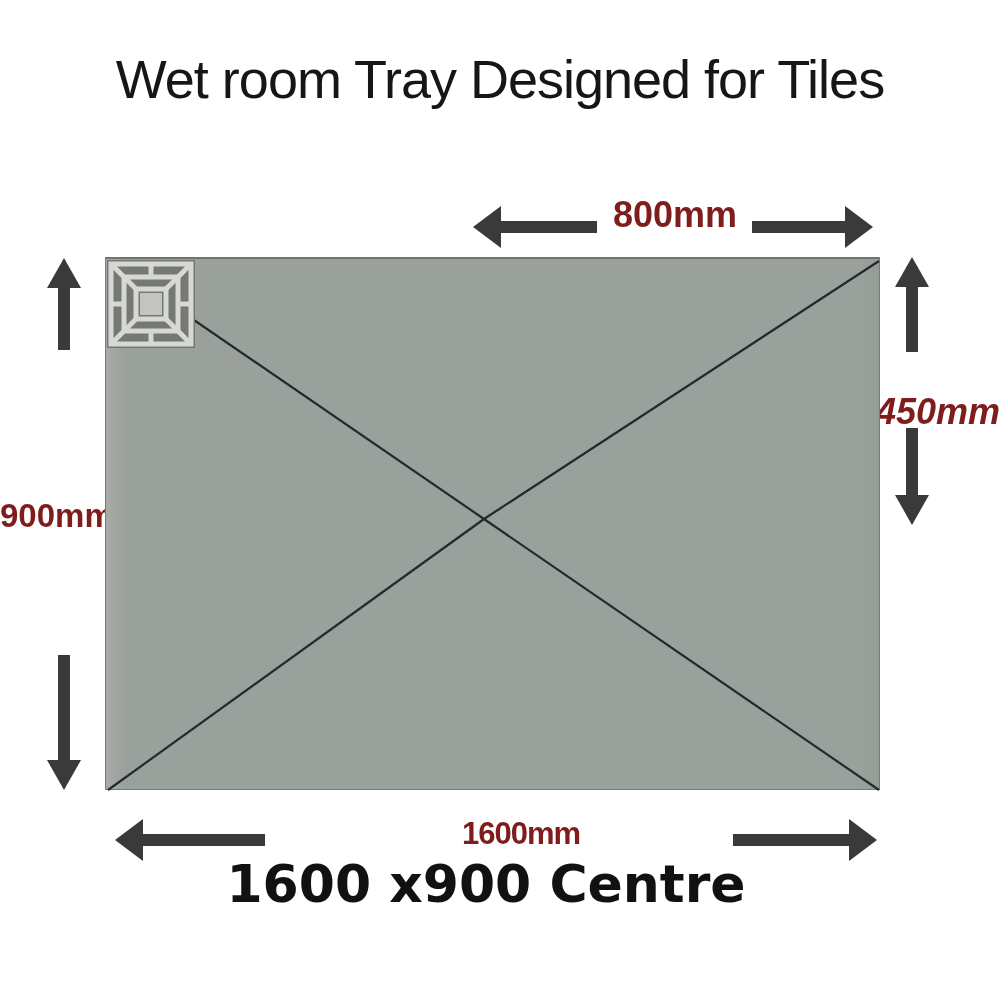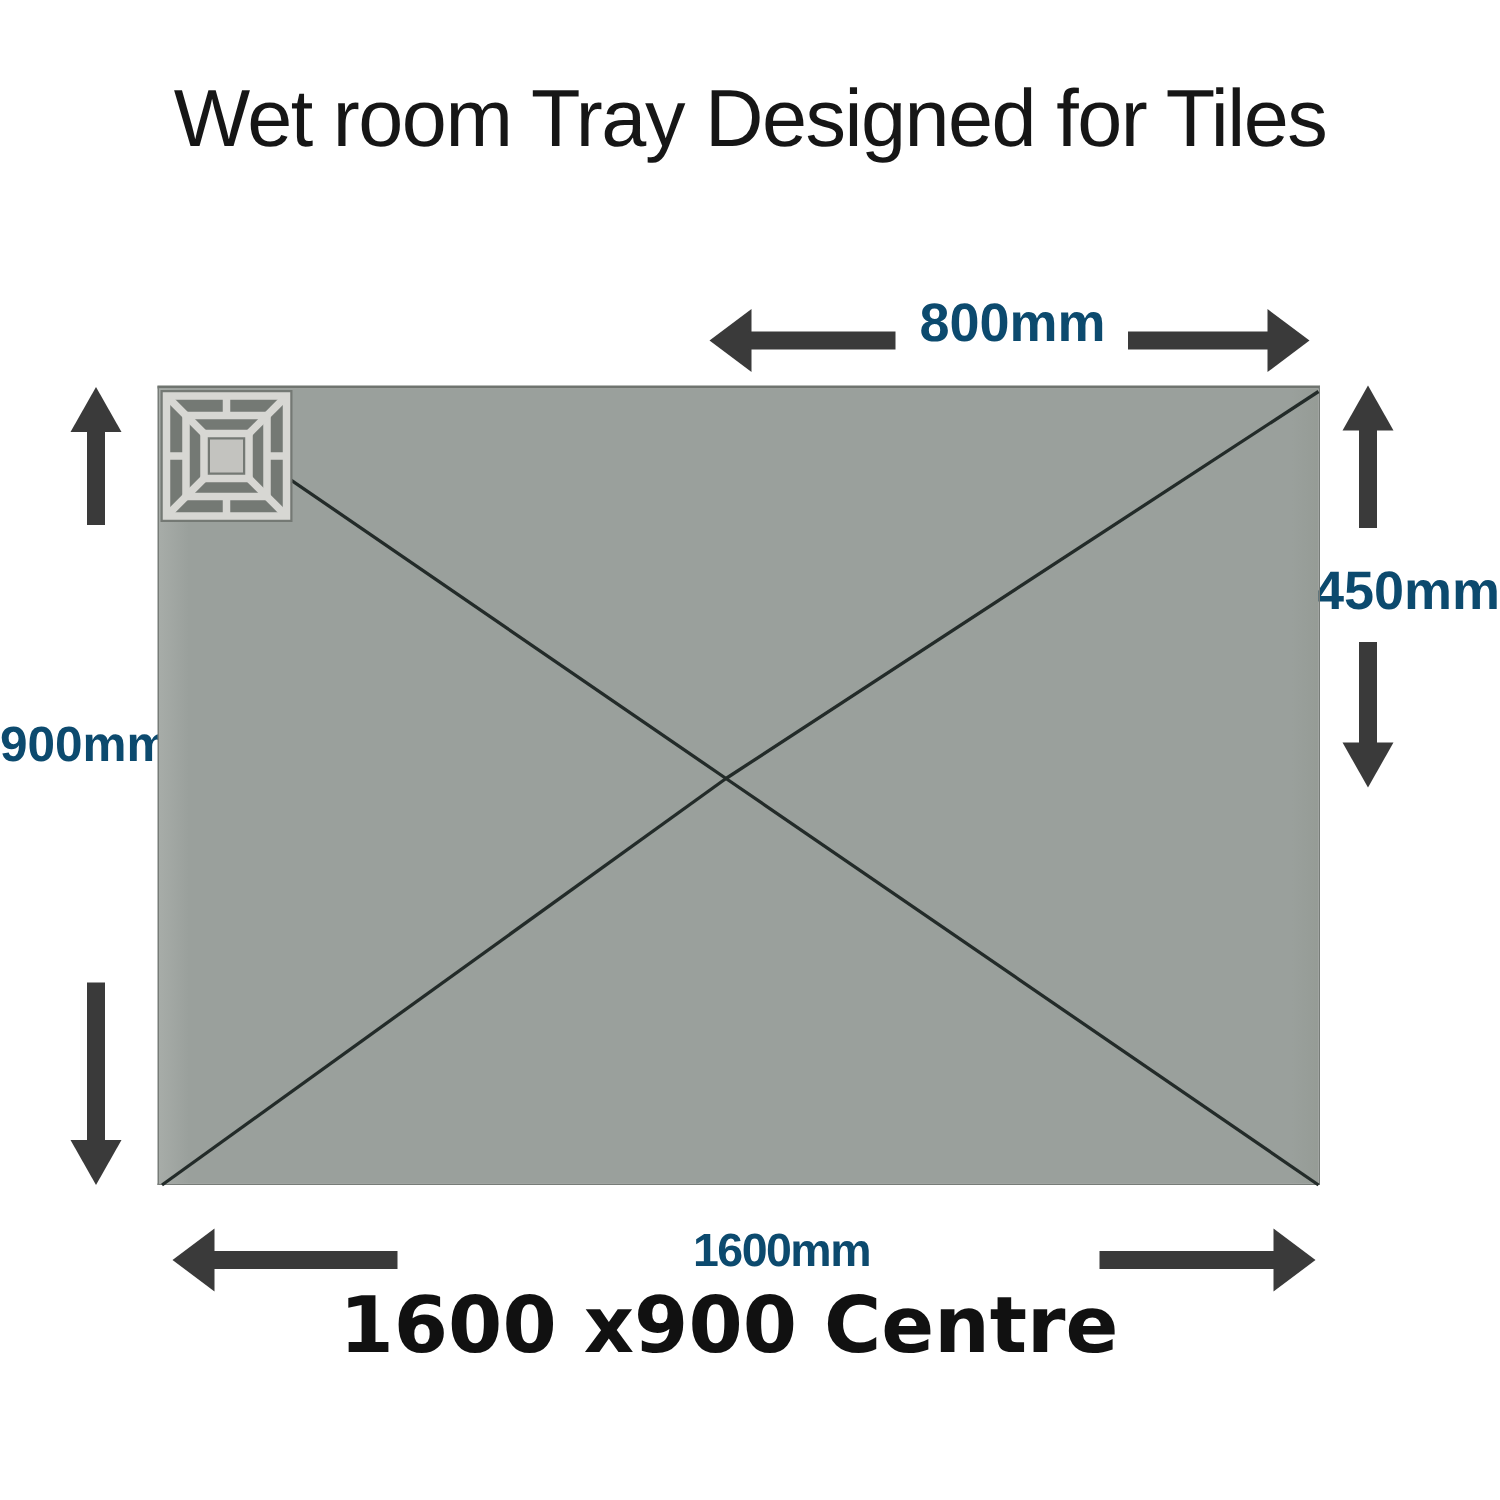--- a/index.html
+++ b/index.html
@@ -15,24 +15,24 @@
   }
   .title{
     position:absolute;top:48px;left:0;width:1000px;text-align:center;
     font-size:54px;font-weight:400;letter-spacing:-1px;color:#161616;
   }
   .caption{
     position:absolute;top:854px;left:0;width:972px;text-align:center;
     font-family:"DejaVu Sans","Liberation Sans",sans-serif;
     font-size:52px;font-weight:700;color:#111;
   }
-  .dim{position:absolute;font-weight:700;color:#0c4a6e;white-space:nowrap;}
+  .dim{position:absolute;font-weight:700;color:#7f1d1d;white-space:nowrap;}
   .dim-top{top:194px;left:560px;width:230px;text-align:center;font-size:36px;}
-  .dim-right{top:373px;left:876px;font-size:36px;}
-  .dim-left{top:477px;left:0px;width:104px;text-align:center;font-size:33px;}
+  .dim-right{top:391px;left:876px;font-size:36px;font-style:italic;}
+  .dim-left{top:497px;left:0px;width:104px;text-align:center;font-size:33px;}
   .dim-bottom{top:816px;left:411px;width:220px;text-align:center;font-size:31px;letter-spacing:-1px;}
   .tray{
     position:absolute;left:105px;top:257px;width:775px;height:533px;
     background:linear-gradient(90deg,#a7aca8 0px,var(--tray) 20px,var(--tray) 755px,#959b95 775px);
     border:1px solid #777c78;border-top:2px solid #6f746f;box-sizing:border-box;
   }
   .tray svg{position:absolute;left:0;top:0;}
   .drain{position:absolute;left:333px;top:215px;width:90px;height:90px;}
   .arrow{position:absolute;}
   .tri{position:absolute;width:0;height:0;}

